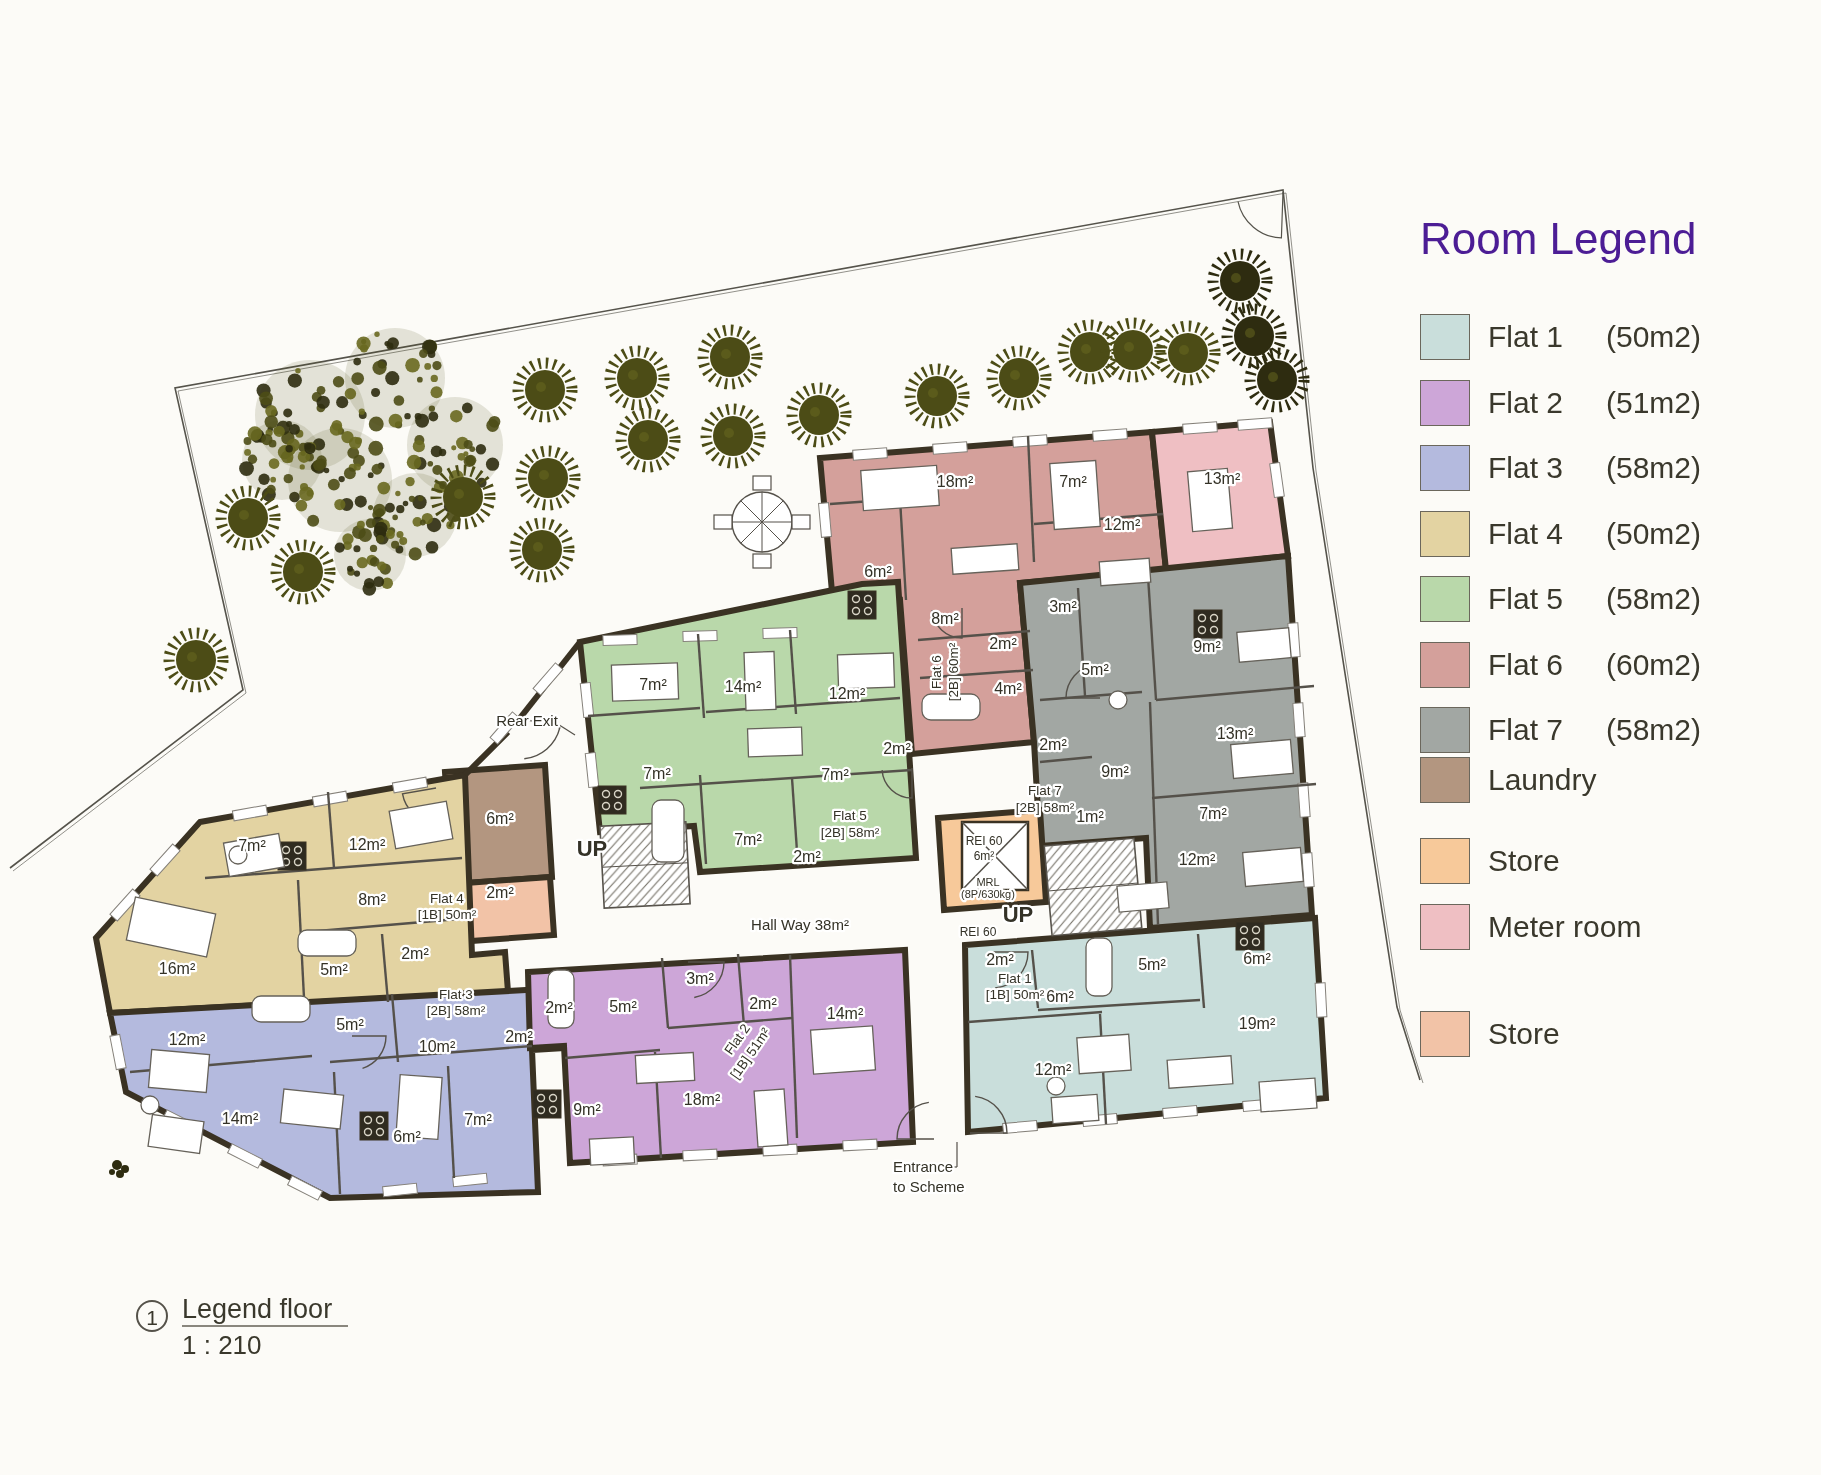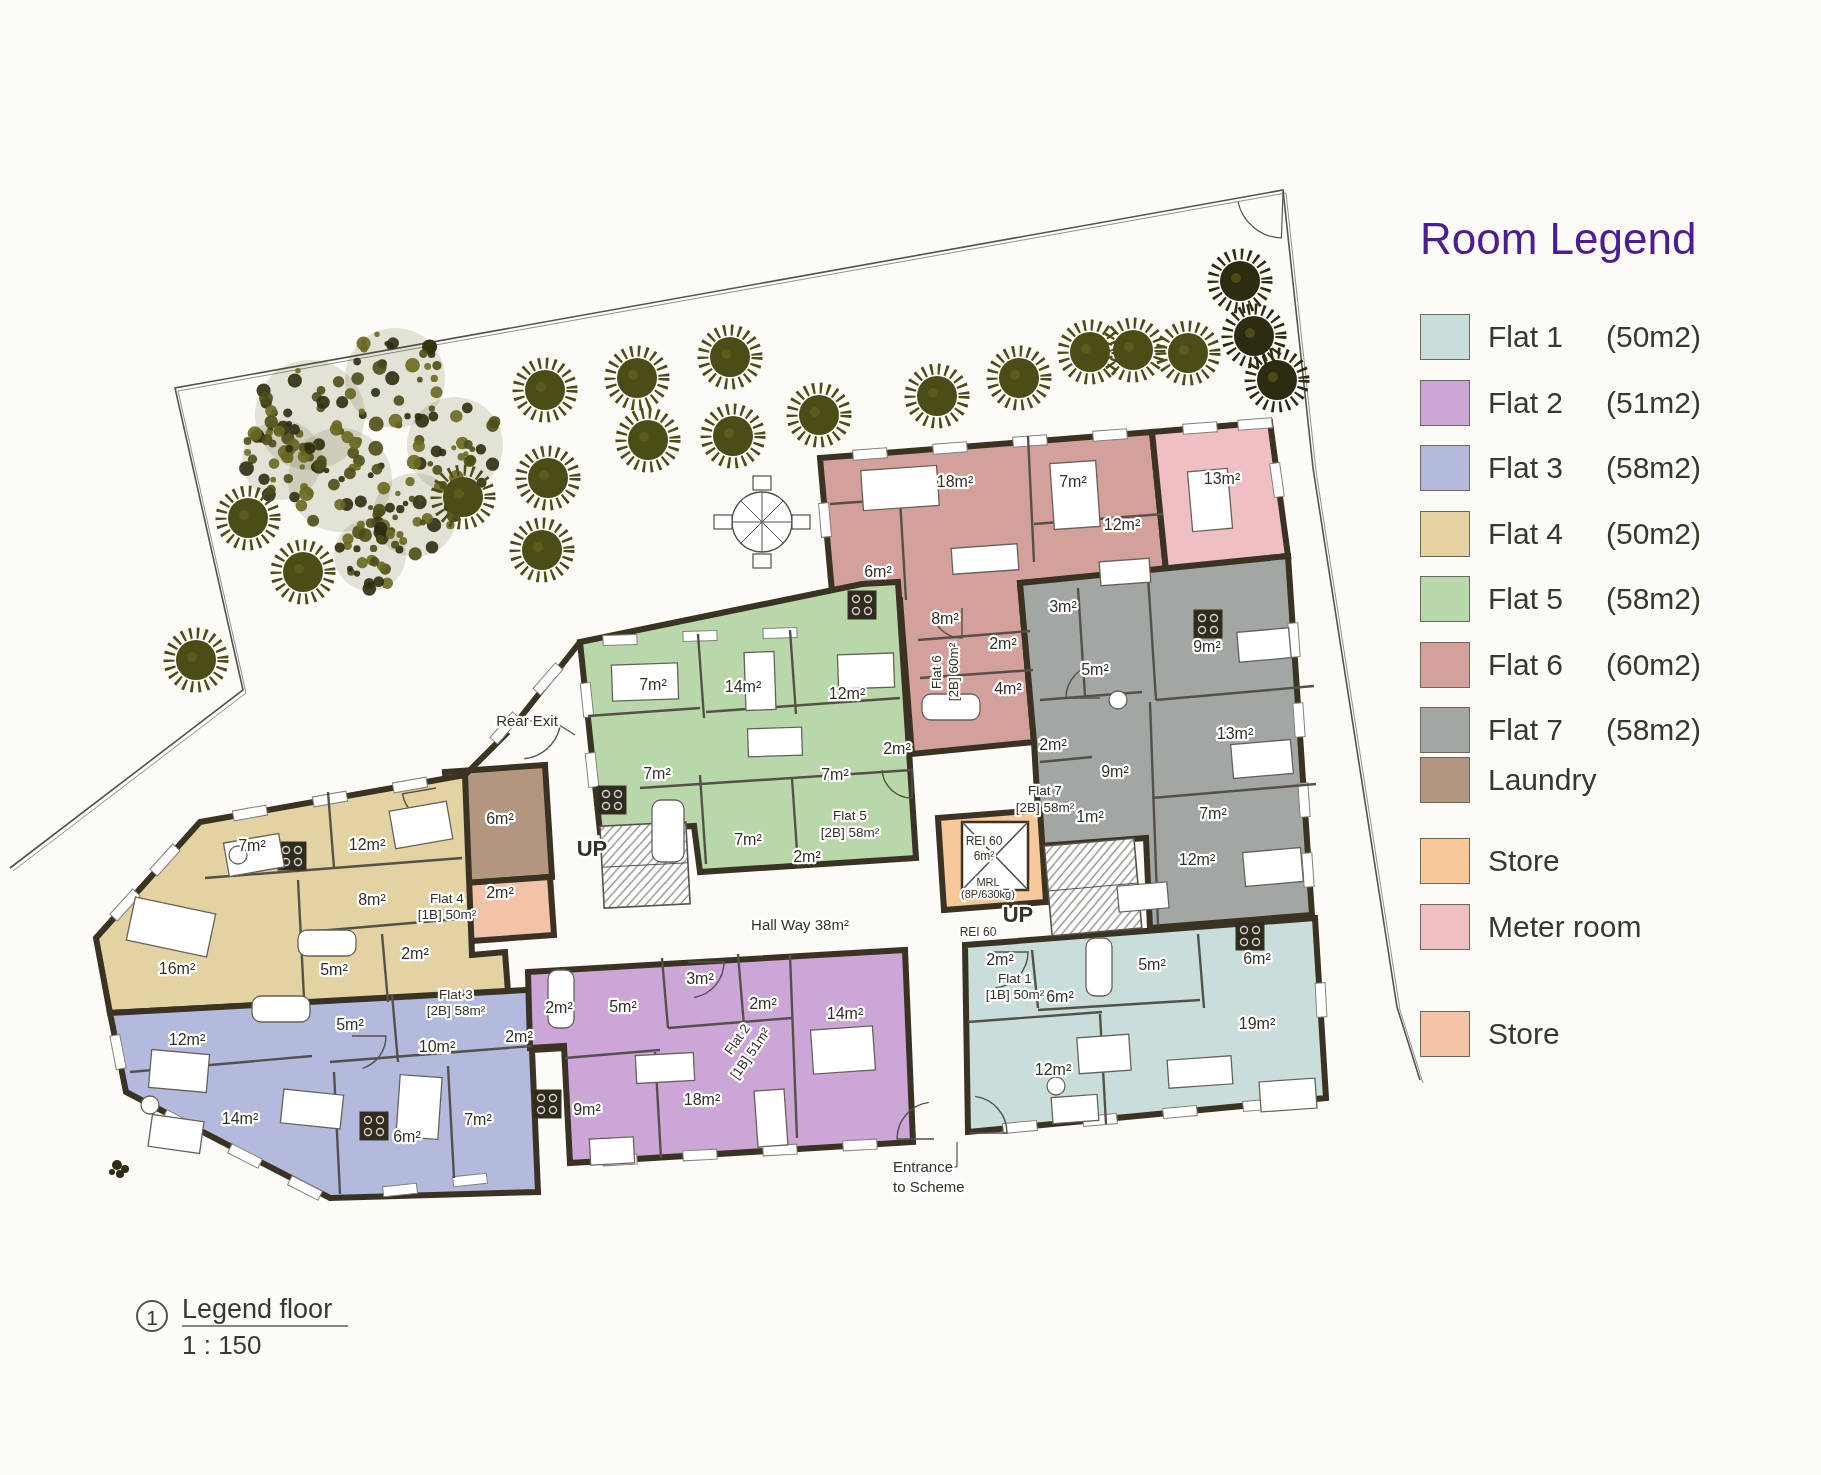--- a/index.html
+++ b/index.html
@@ -712,14 +712,14 @@
       <div class="legend-swatch" style="background: rgb(242, 195, 167);"></div>
       <span class="legend-name">Store</span>
       <span class="legend-area"></span>
     </div>
   </div>
 
 <div id="titleblock" style="left: 136px; top: 1294px;">
   <div class="tb-circle" style="left: 0px; top: 6px;">1</div>
   <div class="tb-name" style="left: 46px; top: 0px;">Legend floor</div>
   <div class="tb-line" style="left: 46px; top: 31px; width: 166px;"></div>
-  <div class="tb-scale" style="left: 46px; top: 36px;">1 : 150</div>
+  <div class="tb-scale" style="left: 46px; top: 36px;">1 : 210</div>
 </div>
 
 </body></html>

